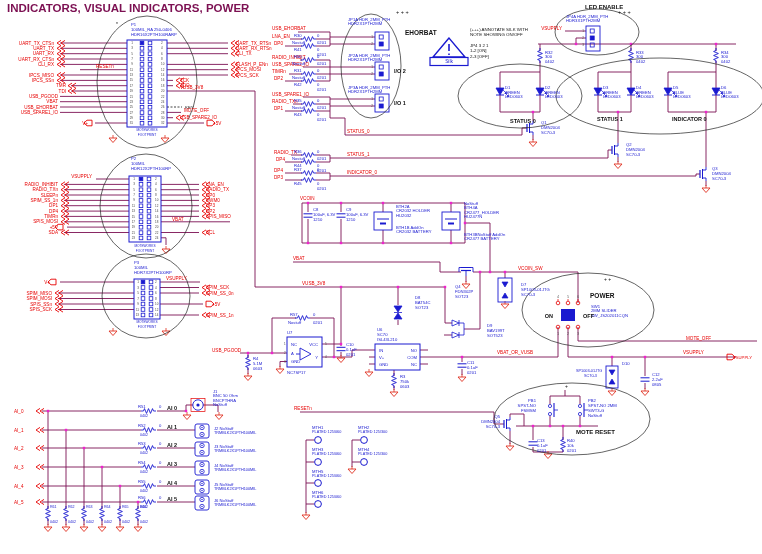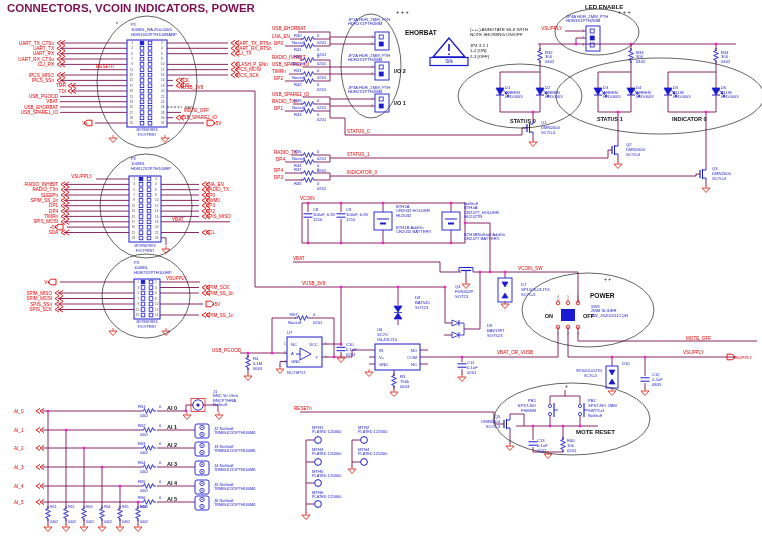--- a/index.html
+++ b/index.html
@@ -11,21 +11,21 @@
   .r{fill:#e60000;}
   .b{fill:#1a1ad0;}
   .k{fill:#111111;}
   .K{fill:#111111;font-weight:bold;}
   .pn{fill:#444444;}
 </style>
 </head>
 <body>
 
 <div id="page">
-  <div id="title">CONNECTORS, VCOIN INDICATORS, POWER</div>
+  <div id="title">INDICATORS, VISUAL INDICATORS, POWER</div>
   <svg id="sch" width="762" height="554" viewBox="0 0 762 554">
       <line x1="60" y1="43" x2="127" y2="43" stroke="#7c1052" stroke-width="0.9"></line>
       <line x1="60" y1="48.3" x2="127" y2="48.3" stroke="#7c1052" stroke-width="0.9"></line>
       <line x1="60" y1="53.7" x2="127" y2="53.7" stroke="#7c1052" stroke-width="0.9"></line>
       <line x1="60" y1="59" x2="127" y2="59" stroke="#7c1052" stroke-width="0.9"></line>
       <line x1="60" y1="64.4" x2="127" y2="64.4" stroke="#7c1052" stroke-width="0.9"></line>
       <line x1="80" y1="69.7" x2="127" y2="69.7" stroke="#7c1052" stroke-width="0.9"></line>
       <line x1="60" y1="75" x2="127" y2="75" stroke="#7c1052" stroke-width="0.9"></line>
       <line x1="60" y1="80.4" x2="127" y2="80.4" stroke="#7c1052" stroke-width="0.9"></line>
       <line x1="71" y1="85.7" x2="127" y2="85.7" stroke="#7c1052" stroke-width="0.9"></line>

